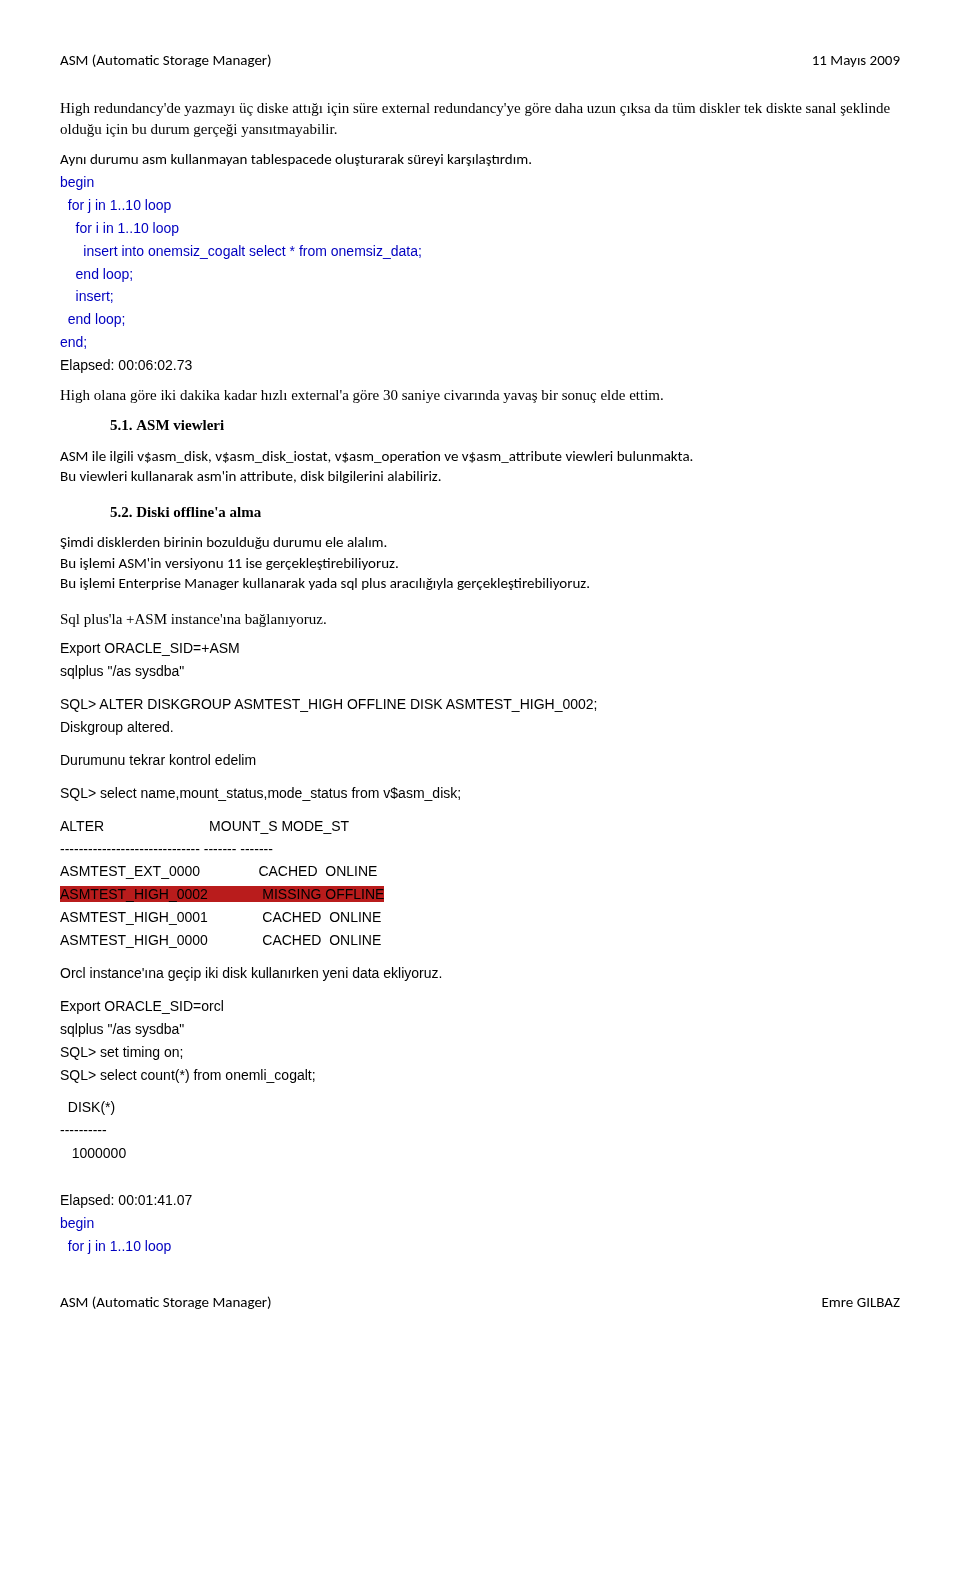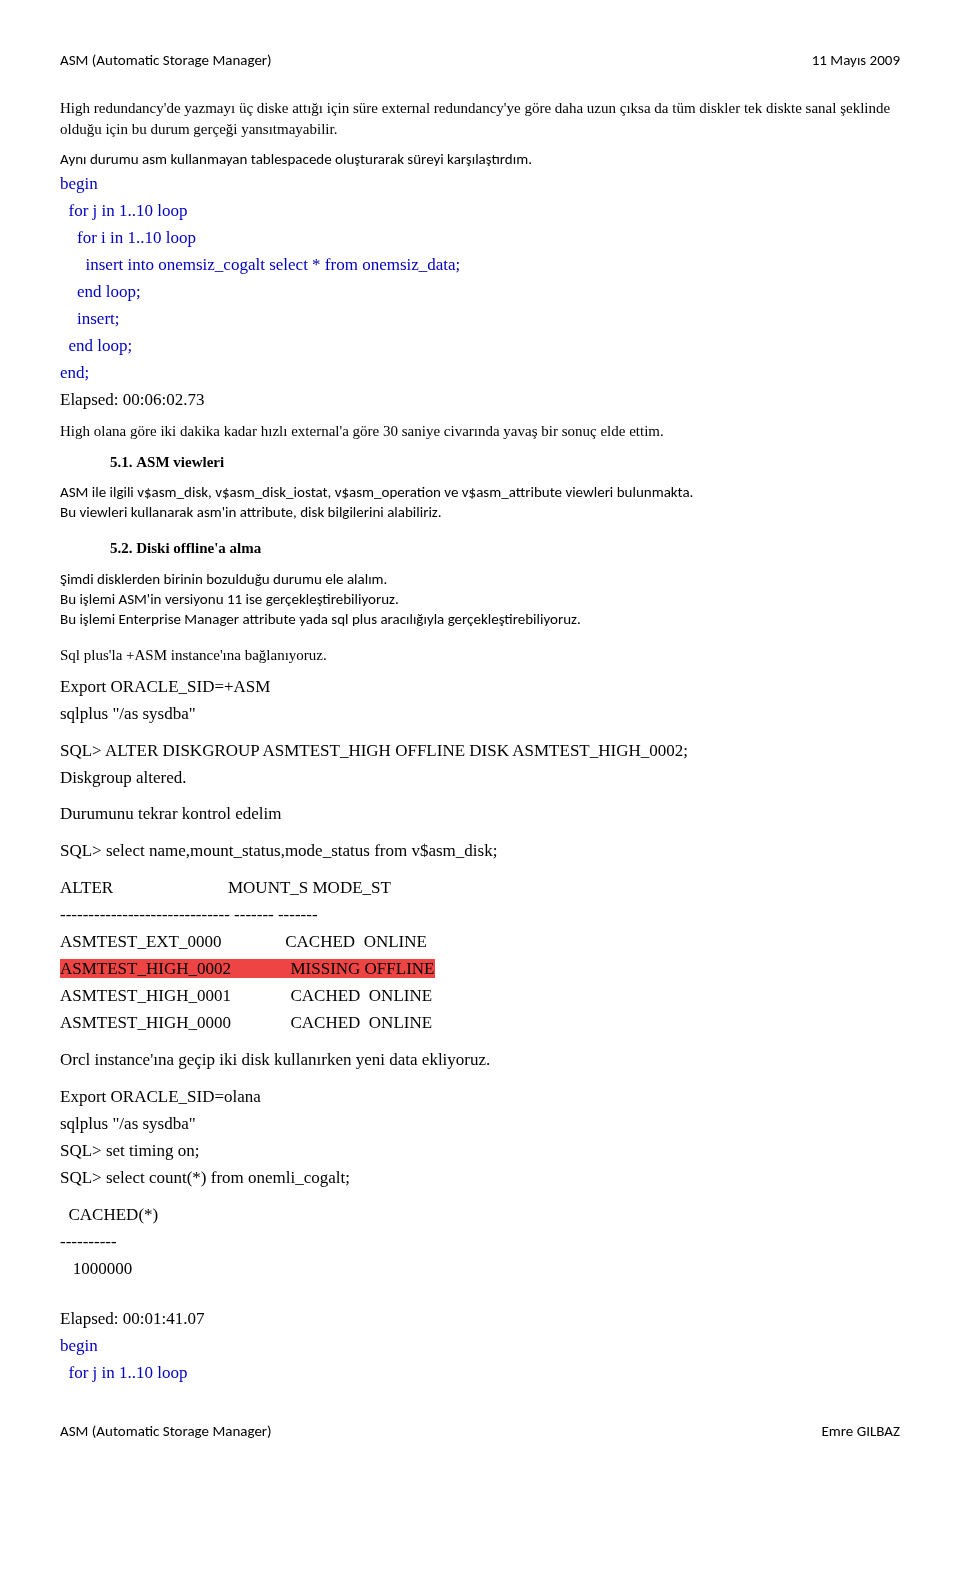--- a/index.html
+++ b/index.html
@@ -12,32 +12,32 @@
     width: 960px;
     box-sizing: border-box;
     line-height: 1.35;
   }
   .header {
     display: flex;
     justify-content: space-between;
     margin-bottom: 28px;
   }
   .code {
-    font-family: Liberation Serif, serif;
+    font-family: Liberation Sans, sans-serif;
     white-space: pre;
-    font-size: 17px;
+    font-size: 14px;
     margin: 4px 0;
   }
   .blue { color: #0000C0; }
   .black { color: #000; }
   .para { margin: 10px 0; font-family: Liberation Serif, serif; }
   .section-num { font-weight: bold; }
   .section-title { font-weight: bold; }
   .indent { padding-left: 50px; }
-  .highlight { background: #ef4444; }
+  .highlight { background: #b91c1c; }
   .footer {
     display: flex;
     justify-content: space-between;
     margin-top: 36px;
   }
 </style>
 </head>
 <body>
 
 <div class="header">
@@ -66,42 +66,42 @@
 </div>
 <div>ASM ile ilgili v$asm_disk, v$asm_disk_iostat, v$asm_operation ve v$asm_attribute viewleri bulunmakta.</div>
 <div>Bu viewleri kullanarak asm'in attribute, disk bilgilerini alabiliriz.</div>
 
 <div class="para indent" style="margin-top:16px;">
   <span class="section-num">5.2.</span>
   <span class="section-title">Diski offline'a alma</span>
 </div>
 <div>Şimdi disklerden birinin bozulduğu durumu ele alalım.</div>
 <div>Bu işlemi ASM'in versiyonu 11 ise gerçekleştirebiliyoruz.</div>
-<div>Bu işlemi Enterprise Manager attribute yada sql plus aracılığıyla gerçekleştirebiliyoruz.</div>
+<div>Bu işlemi Enterprise Manager kullanarak yada sql plus aracılığıyla gerçekleştirebiliyoruz.</div>
 
 <div class="para" style="margin-top:16px;">Sql plus'la +ASM instance'ına bağlanıyoruz.</div>
 
 <div class="code">Export ORACLE_SID=+ASM</div>
 <div class="code">sqlplus "/as sysdba"</div>
 <div class="code" style="margin-top:14px;">SQL&gt; ALTER DISKGROUP ASMTEST_HIGH OFFLINE DISK ASMTEST_HIGH_0002;</div>
 <div class="code">Diskgroup altered.</div>
 <div class="code" style="margin-top:14px;">Durumunu tekrar kontrol edelim</div>
 <div class="code" style="margin-top:14px;">SQL&gt; select name,mount_status,mode_status from v$asm_disk;</div>
 <div class="code" style="margin-top:14px;">ALTER                           MOUNT_S MODE_ST</div>
 <div class="code">------------------------------ ------- -------</div>
 <div class="code">ASMTEST_EXT_0000               CACHED  ONLINE</div>
 <div class="code"><span class="highlight">ASMTEST_HIGH_0002              MISSING OFFLINE</span></div>
 <div class="code">ASMTEST_HIGH_0001              CACHED  ONLINE</div>
 <div class="code">ASMTEST_HIGH_0000              CACHED  ONLINE</div>
 <div class="code" style="margin-top:14px;">Orcl instance'ına geçip iki disk kullanırken yeni data ekliyoruz.</div>
-<div class="code" style="margin-top:14px;">Export ORACLE_SID=olana</div>
+<div class="code" style="margin-top:14px;">Export ORACLE_SID=orcl</div>
 <div class="code">sqlplus "/as sysdba"</div>
 <div class="code">SQL&gt; set timing on;</div>
 <div class="code">SQL&gt; select count(*) from onemli_cogalt;</div>
-<div class="code" style="margin-top:14px;">  CACHED(*)</div>
+<div class="code" style="margin-top:14px;">  DISK(*)</div>
 <div class="code">----------</div>
 <div class="code">   1000000</div>
 <div class="code" style="margin-top:28px;">Elapsed: 00:01:41.07</div>
 <div class="code blue">begin</div>
 <div class="code blue">  for j in 1..10 loop</div>
 
 <div class="footer">
   <span>ASM (Automatic Storage Manager)</span>
   <span>Emre GILBAZ</span>
 </div>

